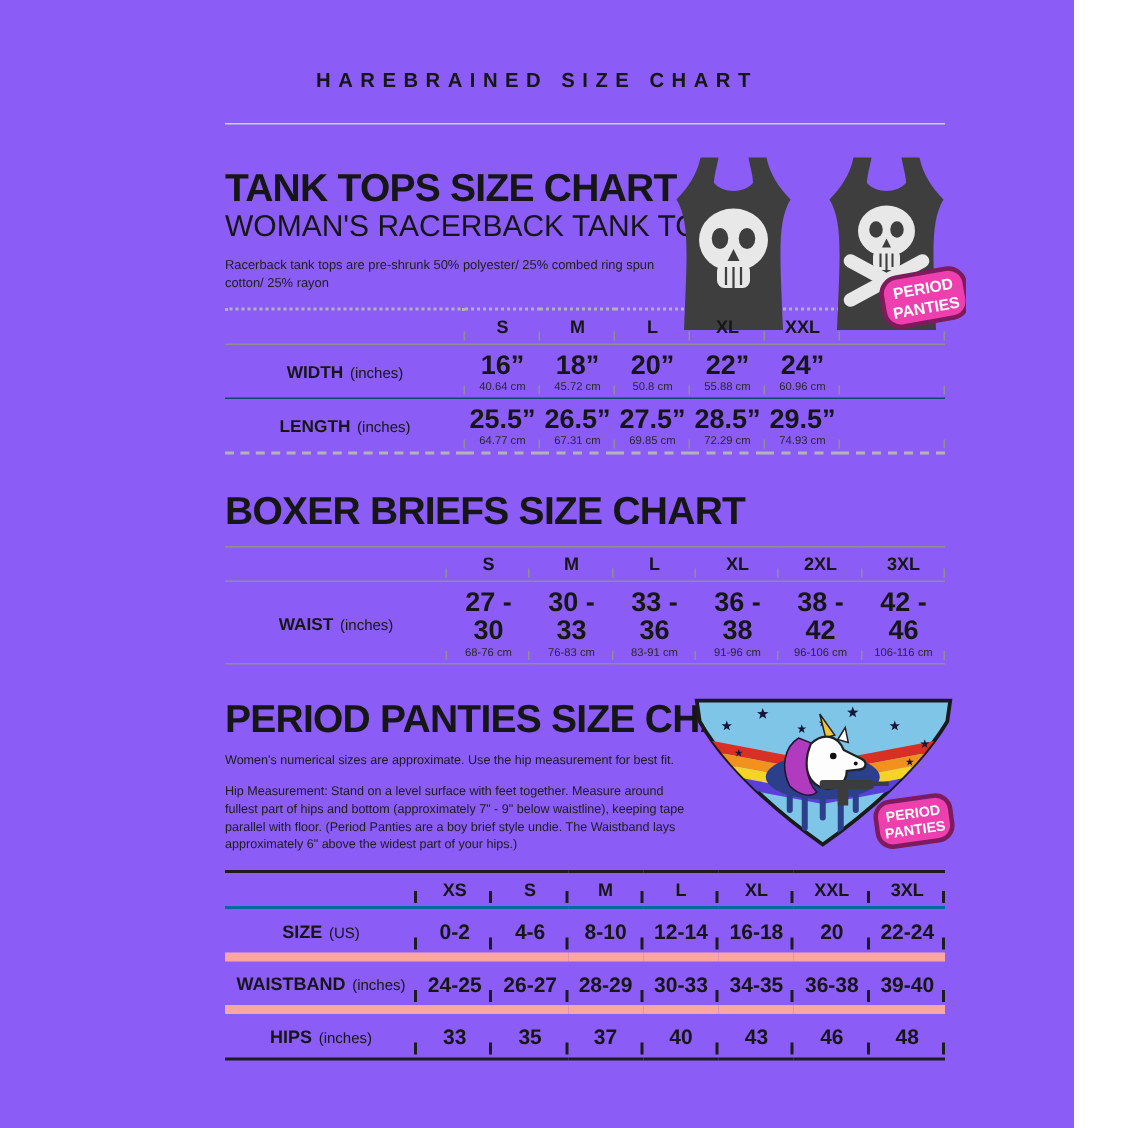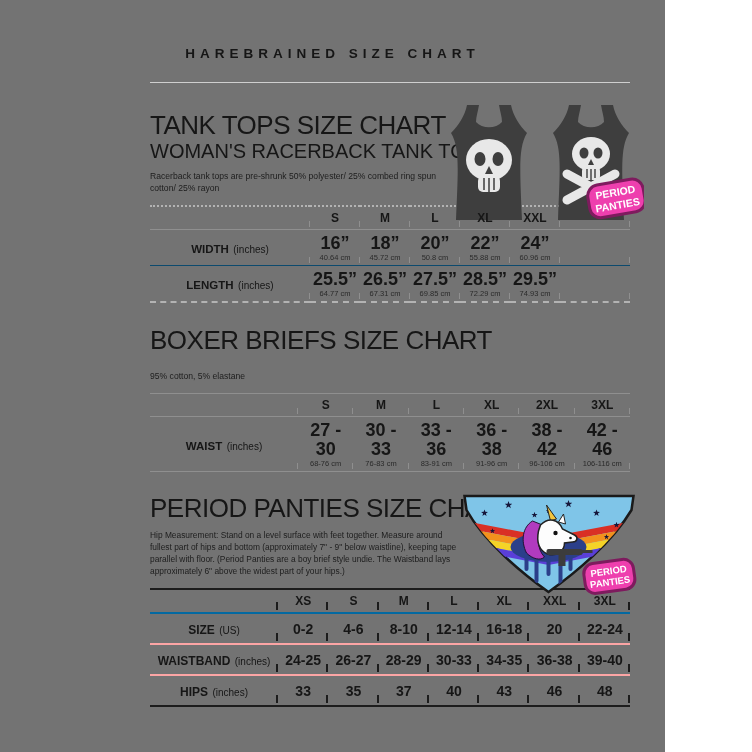--- a/index.html
+++ b/index.html
@@ -1,26 +1,26 @@
 <!DOCTYPE html>
 <html><head>
 <meta charset="utf-8">
 <style>
   html,body{margin:0;padding:0;background:#ffffff;}
   body{width:752px;height:752px;font-family:"Liberation Sans",sans-serif;color:#161616;overflow:hidden;}
-  .page{position:relative;width:665px;height:752px;background:#737373;}
+  .page{position:relative;width:716px;height:752px;background:#8b5cf6;}
   .page-header{padding-top:46px;text-align:center;}
   .page-header h1{margin:0;font-size:13.5px;font-weight:bold;letter-spacing:5px;}
   .top-rule{border:none;border-top:1px solid #cfcfcf;width:480px;margin:21px 0 0 150px;}
   .content{width:480px;margin-left:150px;}
   .sec{position:relative;}
   .sec-tank{margin-top:29px;}
   .sec-boxer{margin-top:24px;}
   .sec-panties{margin-top:23px;}
-  .sec-title{margin:0;font-size:26px;font-weight:normal;letter-spacing:-0.5px;line-height:1.0;}
+  .sec-title{margin:0;font-size:26px;font-weight:bold;letter-spacing:-0.5px;line-height:1.0;}
   .sec-sub{margin:3px 0 0;font-size:20px;font-weight:normal;line-height:1.0;}
   .note{font-size:8.6px;line-height:1.4;margin:9px 0 0;color:#1d1d1d;}
   .tank-note{max-width:290px;}
   .panty-note{max-width:312px;font-size:8.4px;}
   .sec-img{position:absolute;}
   .tank-img{top:-12px;right:-14px;}
   .panty-img{top:-6px;right:-14px;}
   table.sizes{width:100%;border-collapse:collapse;table-layout:fixed;margin-top:11px;}
   .sizes th{font-size:12px;font-weight:bold;height:22px;vertical-align:middle;text-align:center;position:relative;padding:0;}
   .sizes td{text-align:center;position:relative;padding:4px 0 3px;}
@@ -34,21 +34,21 @@
   .tbl-a tbody tr{border-bottom:1px solid #0c4a6e;}
   .tbl-a tbody tr:last-child{border-bottom:none;}
   .tbl-a th::after,.tbl-a td::after{content:"";position:absolute;right:0;bottom:2px;height:6px;border-right:1px solid #8f8f8f;}
   
   .tbl-b{border-top:1px solid #8f8f8f;border-bottom:1px solid #8f8f8f;}
   .tbl-b thead tr{border-bottom:1px solid #8f8f8f;}
   .tbl-b th::after,.tbl-b td::after{content:"";position:absolute;right:0;bottom:2px;height:6px;border-right:1px solid #8f8f8f;}
   
   .tbl-c{border-top:2px solid #1c1c1c;border-bottom:2px solid #1c1c1c;}
   .tbl-c thead tr{border-bottom:2px solid #0369a1;}
-  .tbl-c tbody tr{border-bottom:2px solid #fca5a5;}
+  .tbl-c tbody tr{border-bottom:6px solid #fca5a5;}
   .tbl-c tbody tr:last-child{border-bottom:none;}
   .tbl-c th::after,.tbl-c td::after{content:"";position:absolute;right:0;bottom:2px;height:8px;border-right:2px solid #1c1c1c;}
   .tbl-c td{padding:6px 0 5px;}
   .tbl-c .val{font-size:14px;}
   .tbl-c .lblb{font-size:12px;}
 </style>
 </head>
 <body>
 
 <div class="page">
@@ -159,21 +159,20 @@
                 <div class="cm">74.93 cm</div>
               </td>
             <td></td>
           </tr>
         </tbody>
       </table>
     </div>
 
     <div class="sec sec-boxer">
       <h2 class="sec-title">BOXER BRIEFS SIZE CHART</h2>
-      <p class="note" style="margin-top:17px">95% cotton, 5% elastane</p>
 
       <table class="sizes tbl-b">
         <thead>
           <tr>
             <th style="width:148px"></th>
             <th>S</th>
             <th>M</th>
             <th>L</th>
             <th>XL</th>
             <th>2XL</th>
@@ -207,20 +206,21 @@
                 <div class="val">42 - 46</div>
                 <div class="cm">106-116 cm</div>
               </td>
           </tr>
         </tbody>
       </table>
     </div>
 
     <div class="sec sec-panties">
       <h2 class="sec-title">PERIOD PANTIES SIZE CHART</h2>
+      <p class="note panty-note">Women's numerical sizes are approximate. Use the hip measurement for best fit.</p>
       <p class="note panty-note">Hip Measurement: Stand on a level surface with feet together. Measure around fullest part of hips and bottom (approximately 7" - 9" below waistline), keeping tape parallel with floor. (Period Panties are a boy brief style undie. The Waistband lays approximately 6" above the widest part of your hips.)</p>
 
       <svg class="sec-img panty-img" width="190" height="112" viewBox="0 0 185 112">
         <defs>
           <clipPath id="pshape">
               <path d="M8,7 L177,7 L175,21 C156,53 119,84 92,103 C65,84 28,53 10,21 Z"></path>
             </clipPath>
           <polygon id="star" points="0,-4 -0.94,-1.3 -3.8,-1.24 -1.52,0.5 -2.35,3.24 0,1.6 2.35,3.24 1.52,0.5 3.8,-1.24 0.94,-1.3"></polygon>
         </defs>
         <path d="M8,7 L177,7 L175,21 C156,53 119,84 92,103 C65,84 28,53 10,21 Z" fill="#7fc5e8" stroke="#1a1a1a" stroke-width="2.5"></path>

